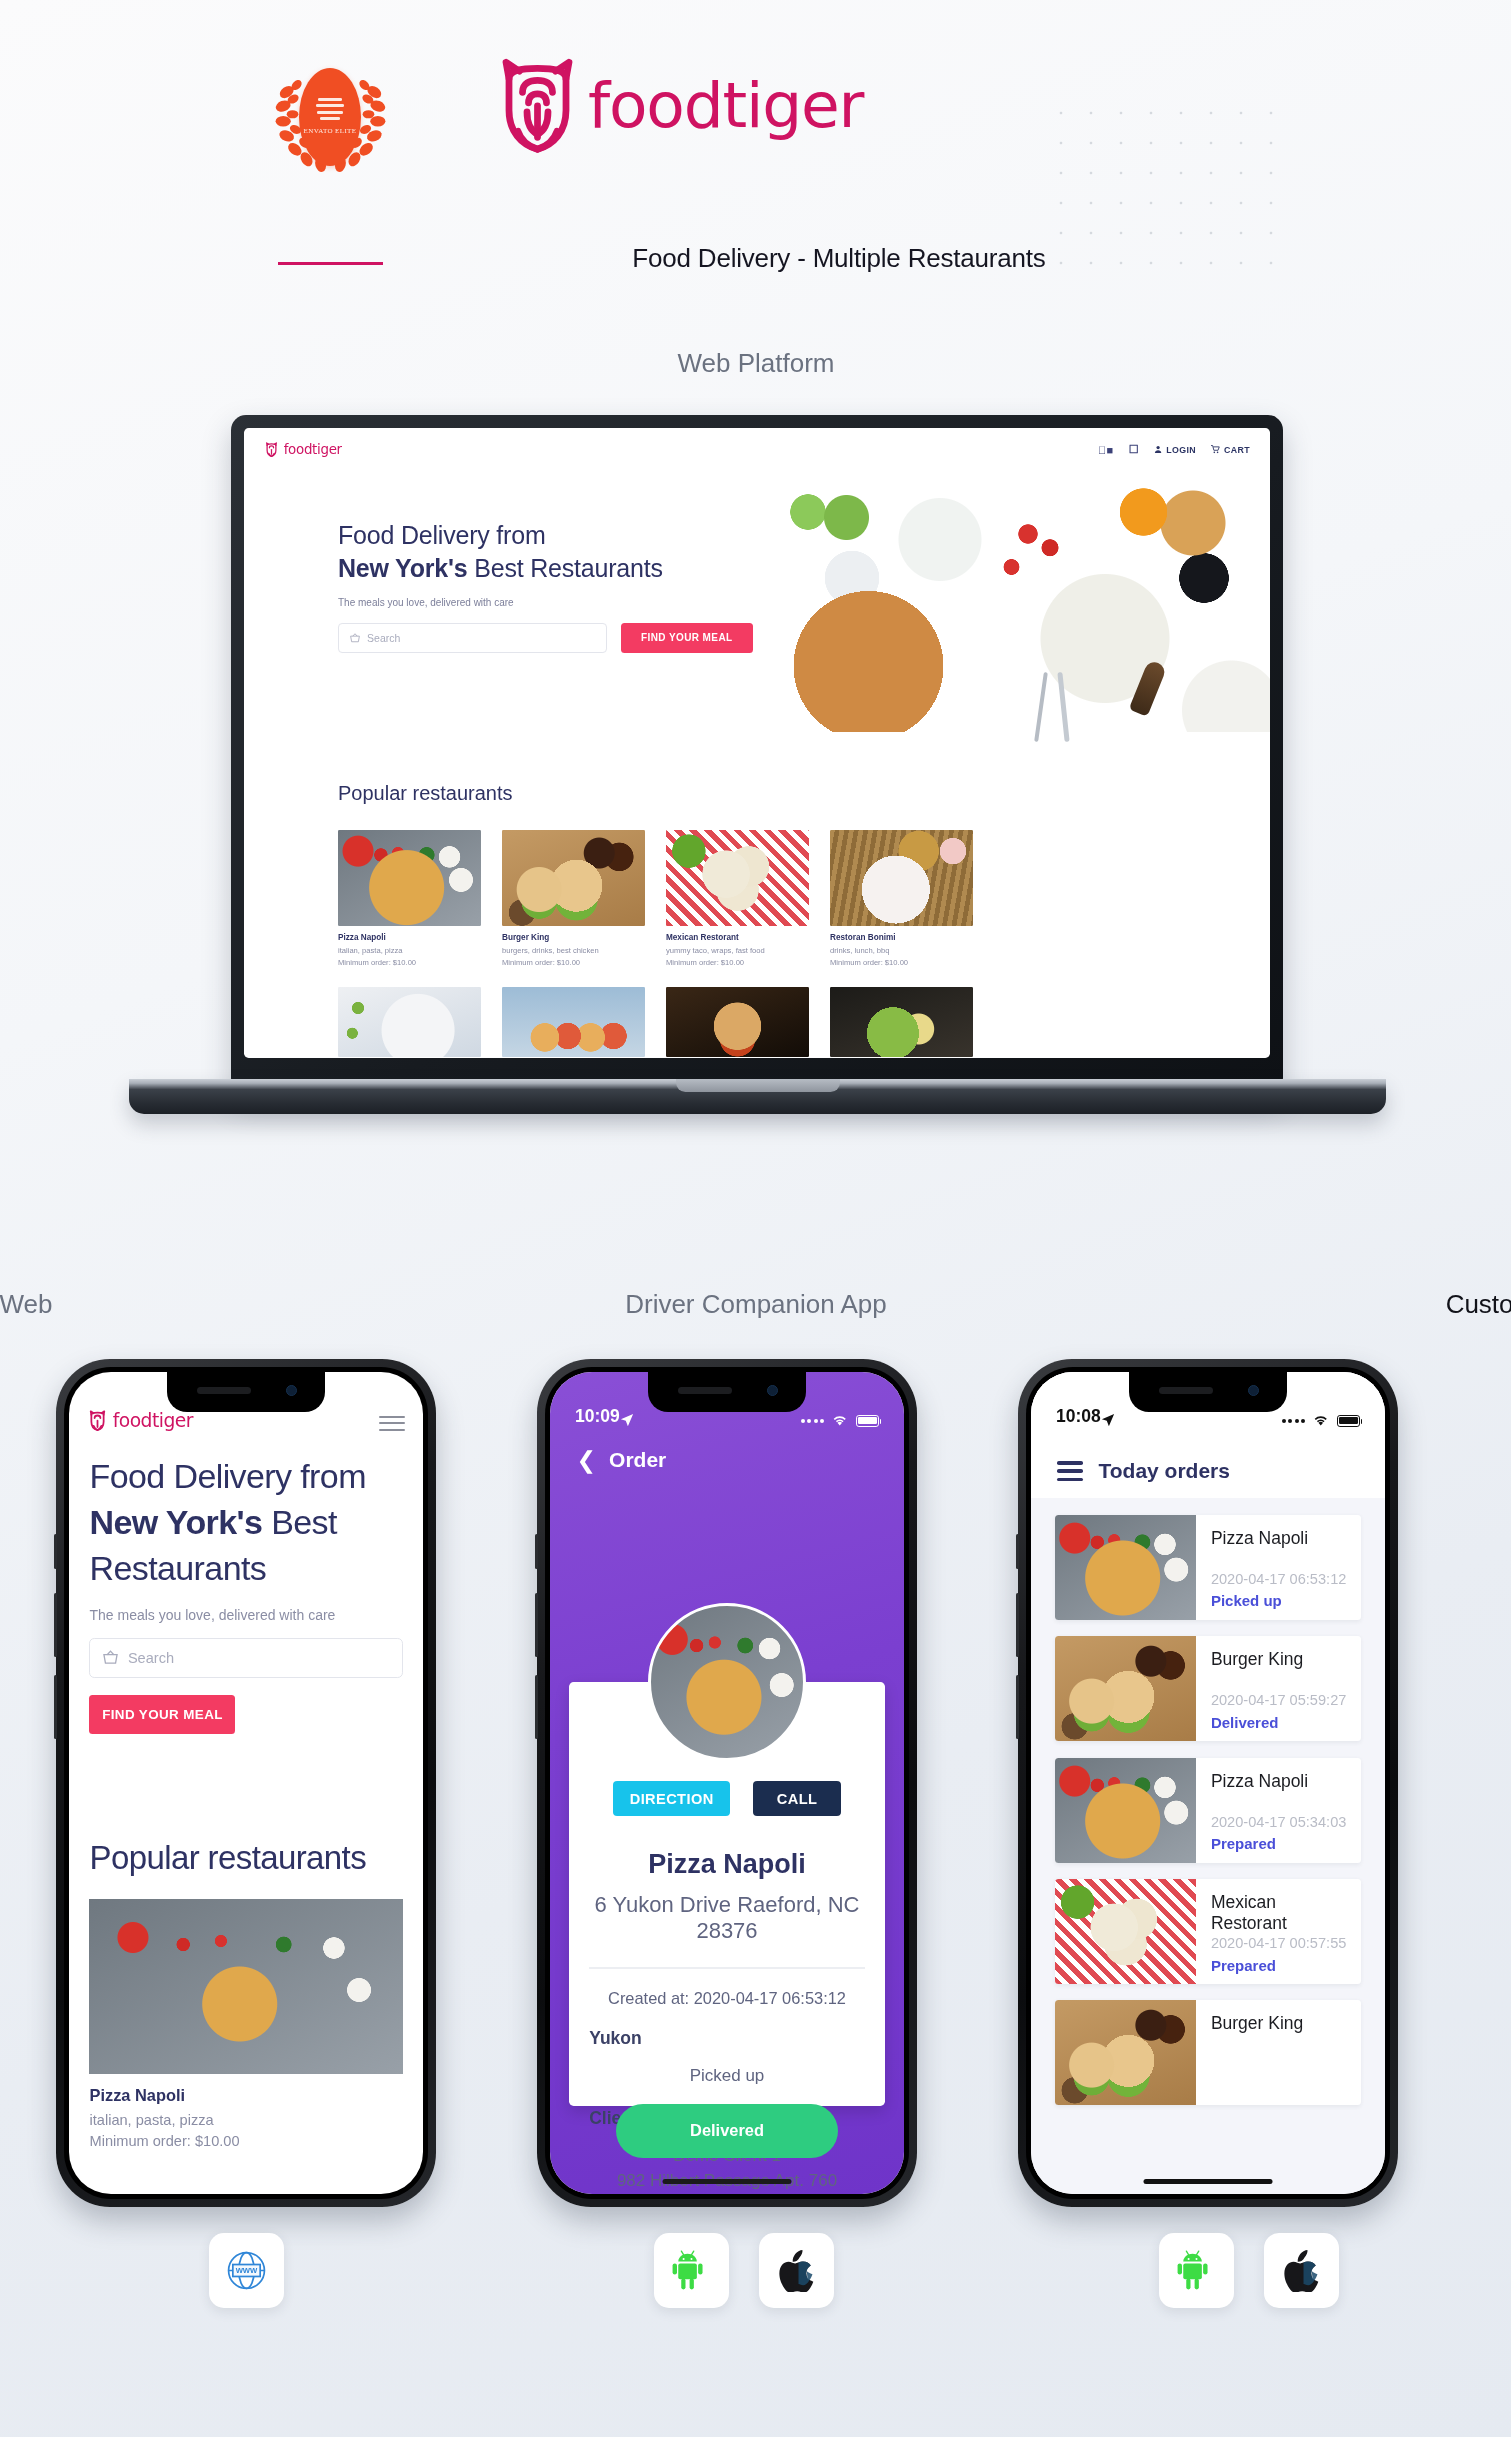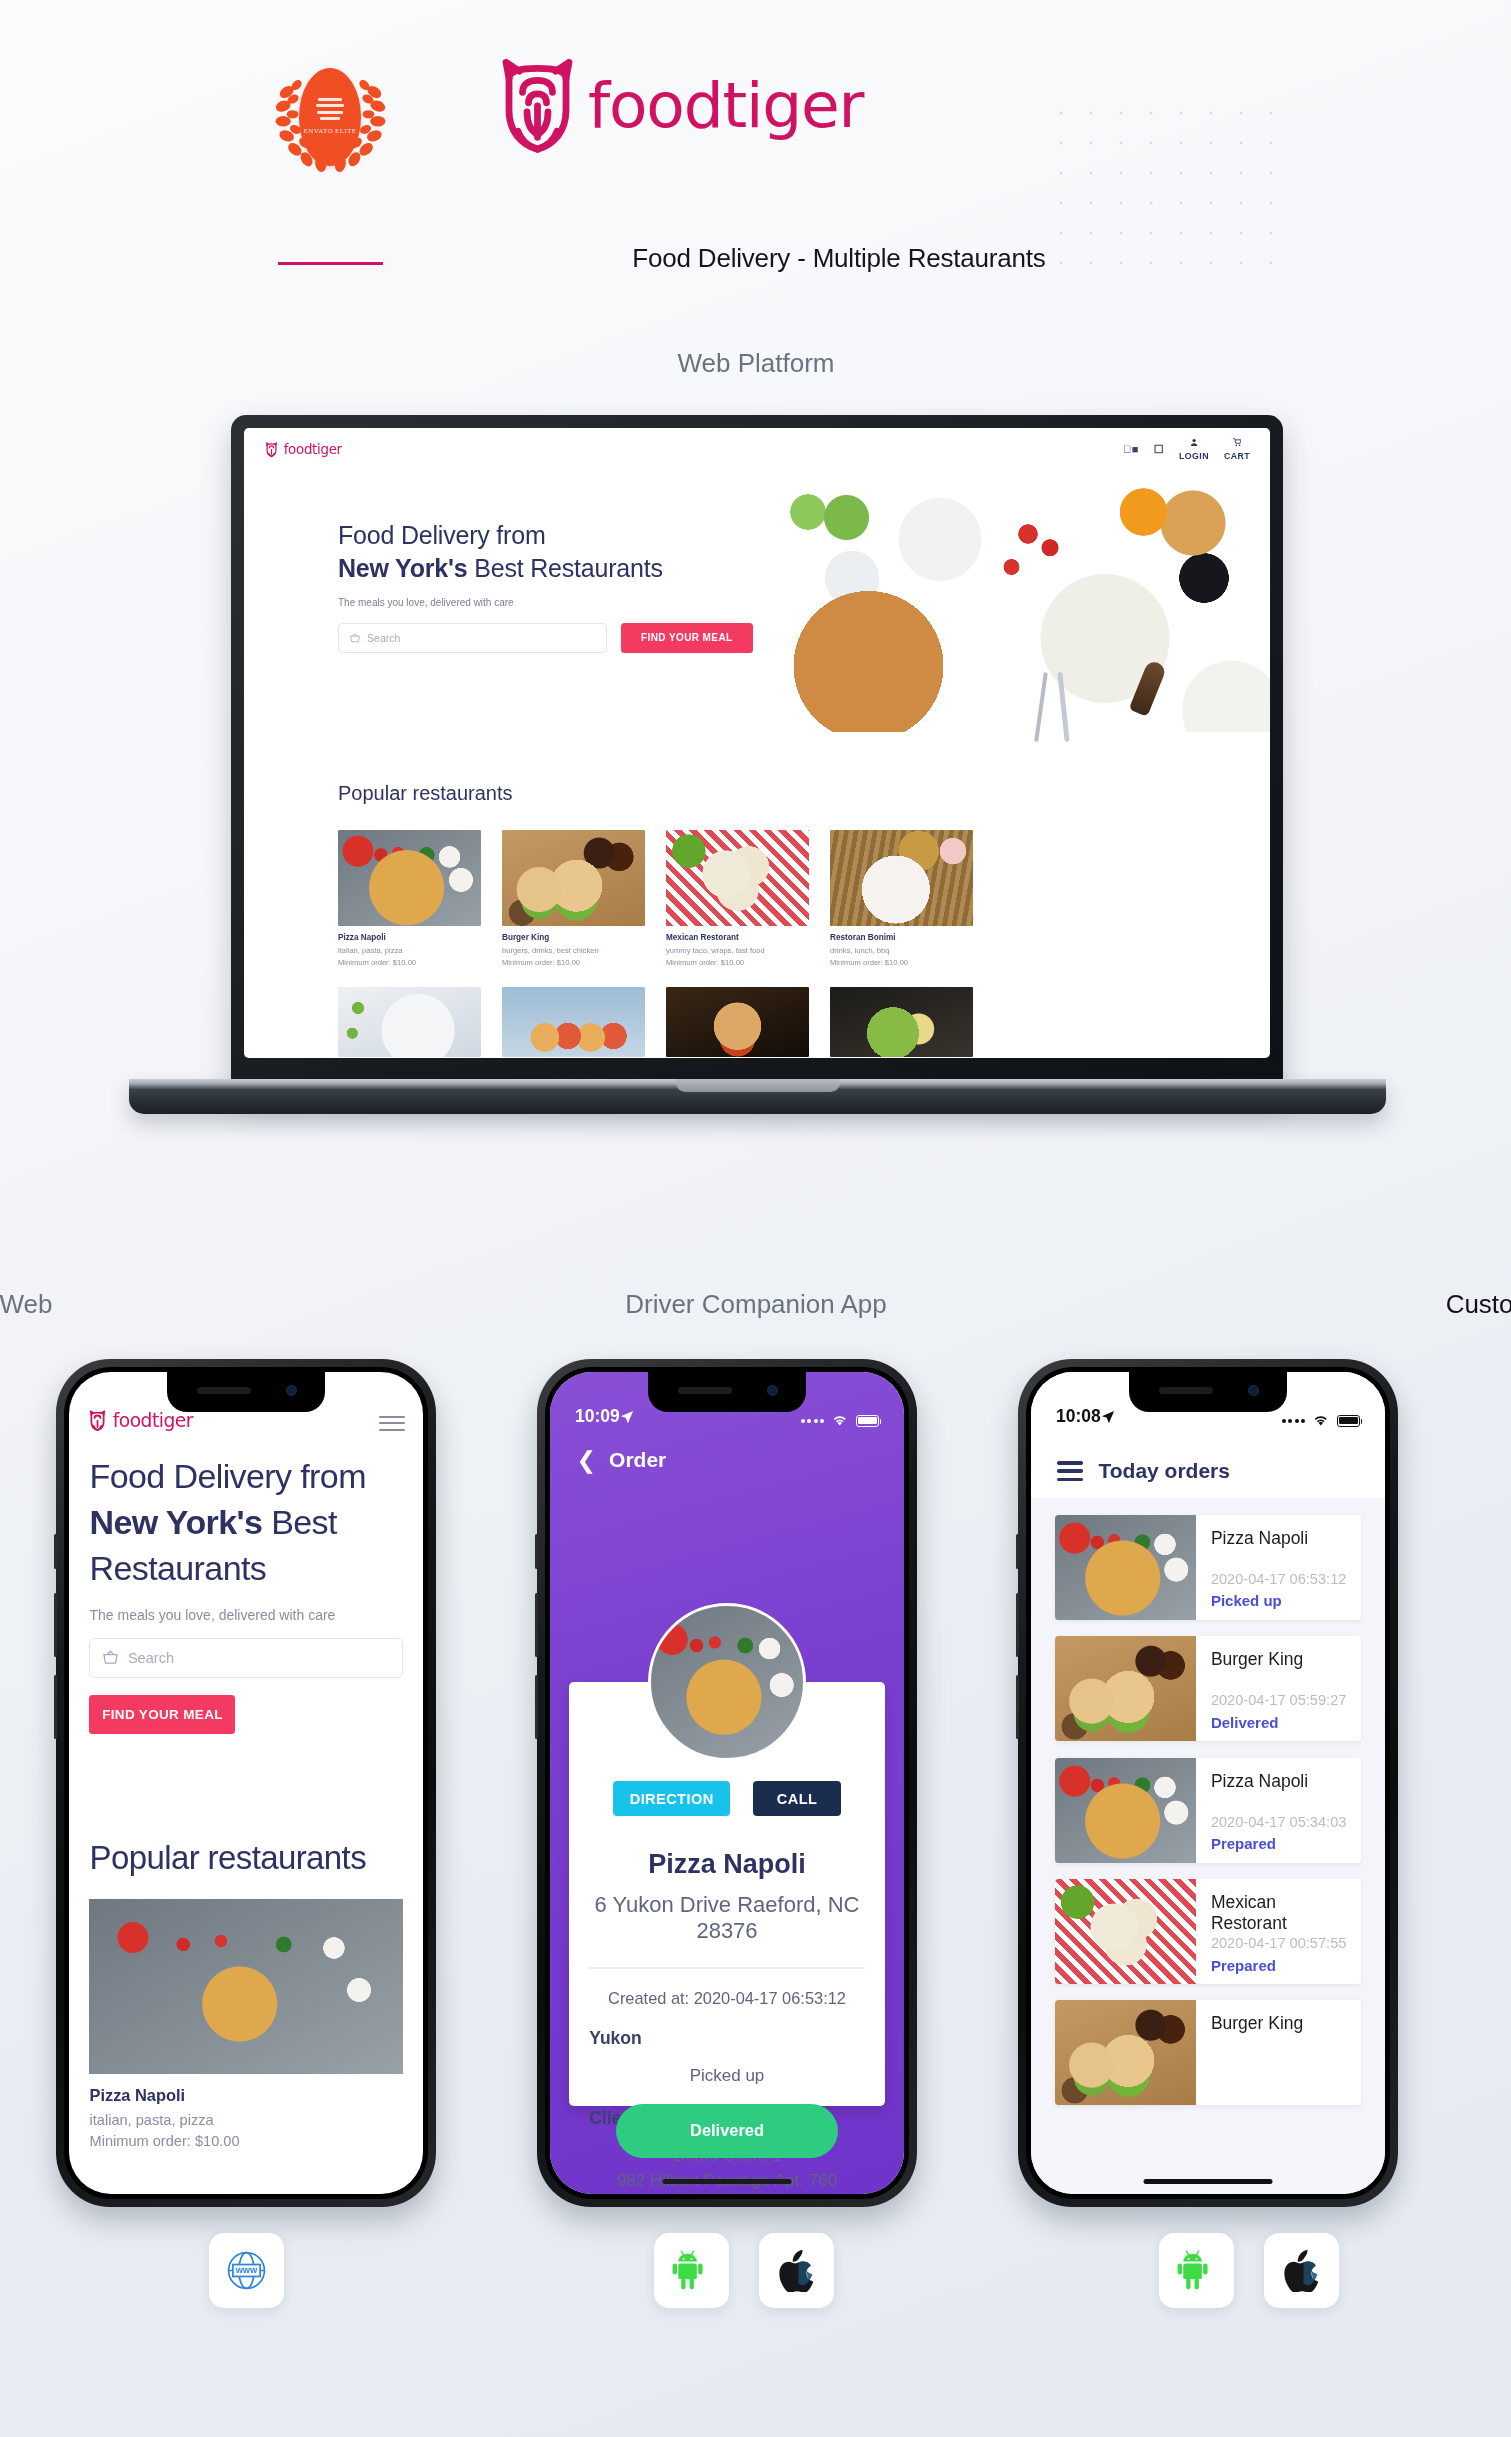--- a/index.html
+++ b/index.html
@@ -74,21 +74,21 @@
     background: linear-gradient(180deg,#b6bcc4,#8f959e); border-radius:0 0 9.4px 9.4px;
   }
 
   
   .wp-nav { height:43px; display:flex; align-items:center; justify-content:space-between; padding:0 20px; position:relative; z-index:4;}
   .wp-logo { display:flex; align-items:center; gap:4.7px; }
   .wp-logo-mark { width:15px; height:15px; }
   .wp-logo-text { font-size:13.4px; color:#cf1362; font-family:"DejaVu Sans", sans-serif; letter-spacing:-0.3px;}
   .wp-nav-right { display:flex; align-items:center; gap:15px; font-size:8.8px; color:#2c3464; font-weight:700; letter-spacing:0.4px;}
   .wp-nav-right .soc { color:#3b4178; font-size:11px; }
-  .wp-nav-item { display:flex; align-items:center; gap:4.1px;flex-direction:column; }
+  .wp-nav-item { display:flex; align-items:center; gap:4.1px; }
 
   .wp-hero { position:relative; height:298px; }
   .wp-hero-text { position:absolute; left:94px; top:48px; width:444px; }
   .wp-h1 { font-size:25px; color:#2e3263; line-height:1.32; font-weight:400; letter-spacing:-0.2px;}
   .wp-h1 b { font-weight:700; }
   .wp-sub { margin-top:11.7px; font-size:10px; color:#7c7f9a; }
   .wp-searchrow { margin-top:15px; display:flex; align-items:center; gap:14px; }
   .wp-search {
     width:269px; height:30px; border:0.9px solid #e3e5ec; border-radius:4.1px;
     display:flex; align-items:center; gap:7.6px; padding:0 10.5px; background:#fff;
@@ -249,21 +249,21 @@
   .mw-popular { margin-top:105px; font-size:33px; color:#2e3263; letter-spacing:-0.6px;}
   .mw-card-img { margin-top:22px; width:100%; height:175px; }
   .mw-card-name { margin-top:11.7px; font-size:16.4px; font-weight:700; color:#2e3263;}
   .mw-card-tags { margin-top:7px; font-size:14.6px; color:#8a8da4;}
   .mw-card-min { margin-top:4.7px; font-size:14.6px; color:#8a8da4;}
 
   
   #phone-driver { left:537px; top:1359px; }
   .dr-screen { background: linear-gradient(165deg,#8a4fd6 0%, #7b3fd0 40%, #6f34c9 100%); position:absolute; inset:0;}
   .statusbar { height:63px; display:flex; align-items:flex-end; justify-content:space-between; padding:0 24.6px 8.2px 24.6px; position:relative; z-index:25;}
-  .sb-time { font-size:17.5px; font-weight:600; display:flex; align-items:center; gap:0;margin-top:8px;}
+  .sb-time { font-size:17.5px; font-weight:600; display:flex; align-items:flex-end; gap:0;margin-top:8px;}
   .sb-right { display:flex; align-items:center; gap:7px;}
   .sb-dots { display:flex; gap:2.3px; align-items:flex-end;}
   .sb-dots i { width:4.1px; height:4.1px; background:currentColor; border-radius:50%; display:block;}
   .wifi-ico { width:17.5px; height:13px;}
   .batt { width:23.4px; height:11.7px; border:1.5px solid currentColor; border-radius:2.9px; position:relative;}
   .batt:after { content:""; position:absolute; right:-3.5px; top:2.9px; width:1.8px; height:4.7px; background:currentColor; border-radius:0 1.2px 1.2px 0;}
   .batt i { position:absolute; inset:1.2px; background:currentColor; border-radius:1.2px; display:block;}
   .dr-topbar { display:flex; align-items:center; gap:13px; padding:13px 26px 0 26px; color:#fff;}
   .dr-back { font-size:23.4px; line-height:1;}
   .dr-title { font-size:21px; font-weight:700;}

